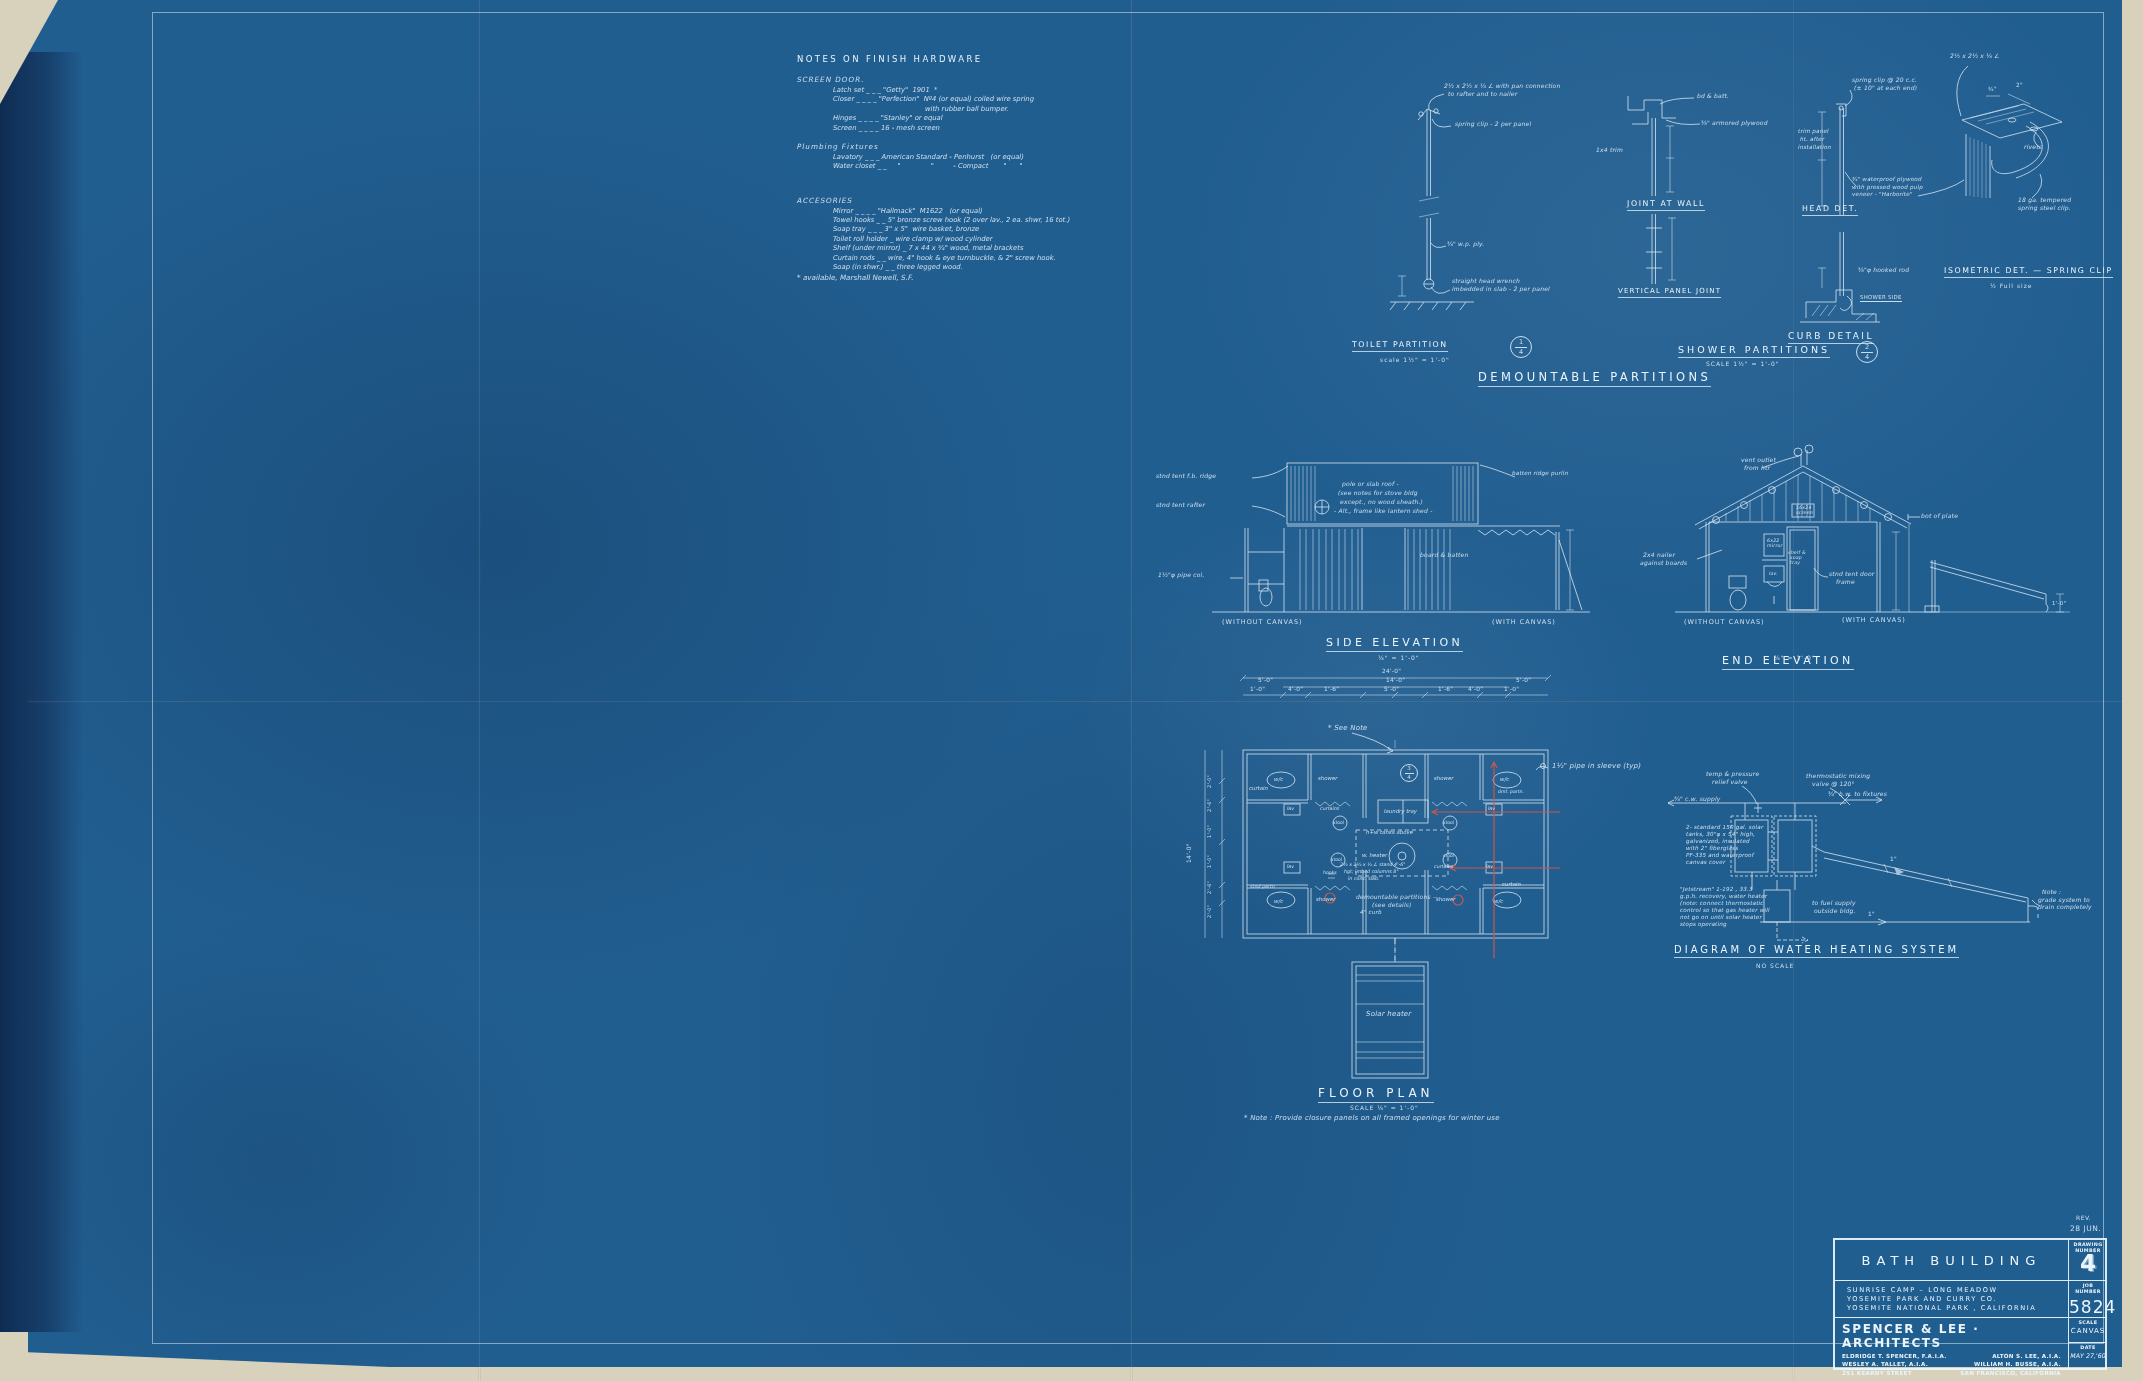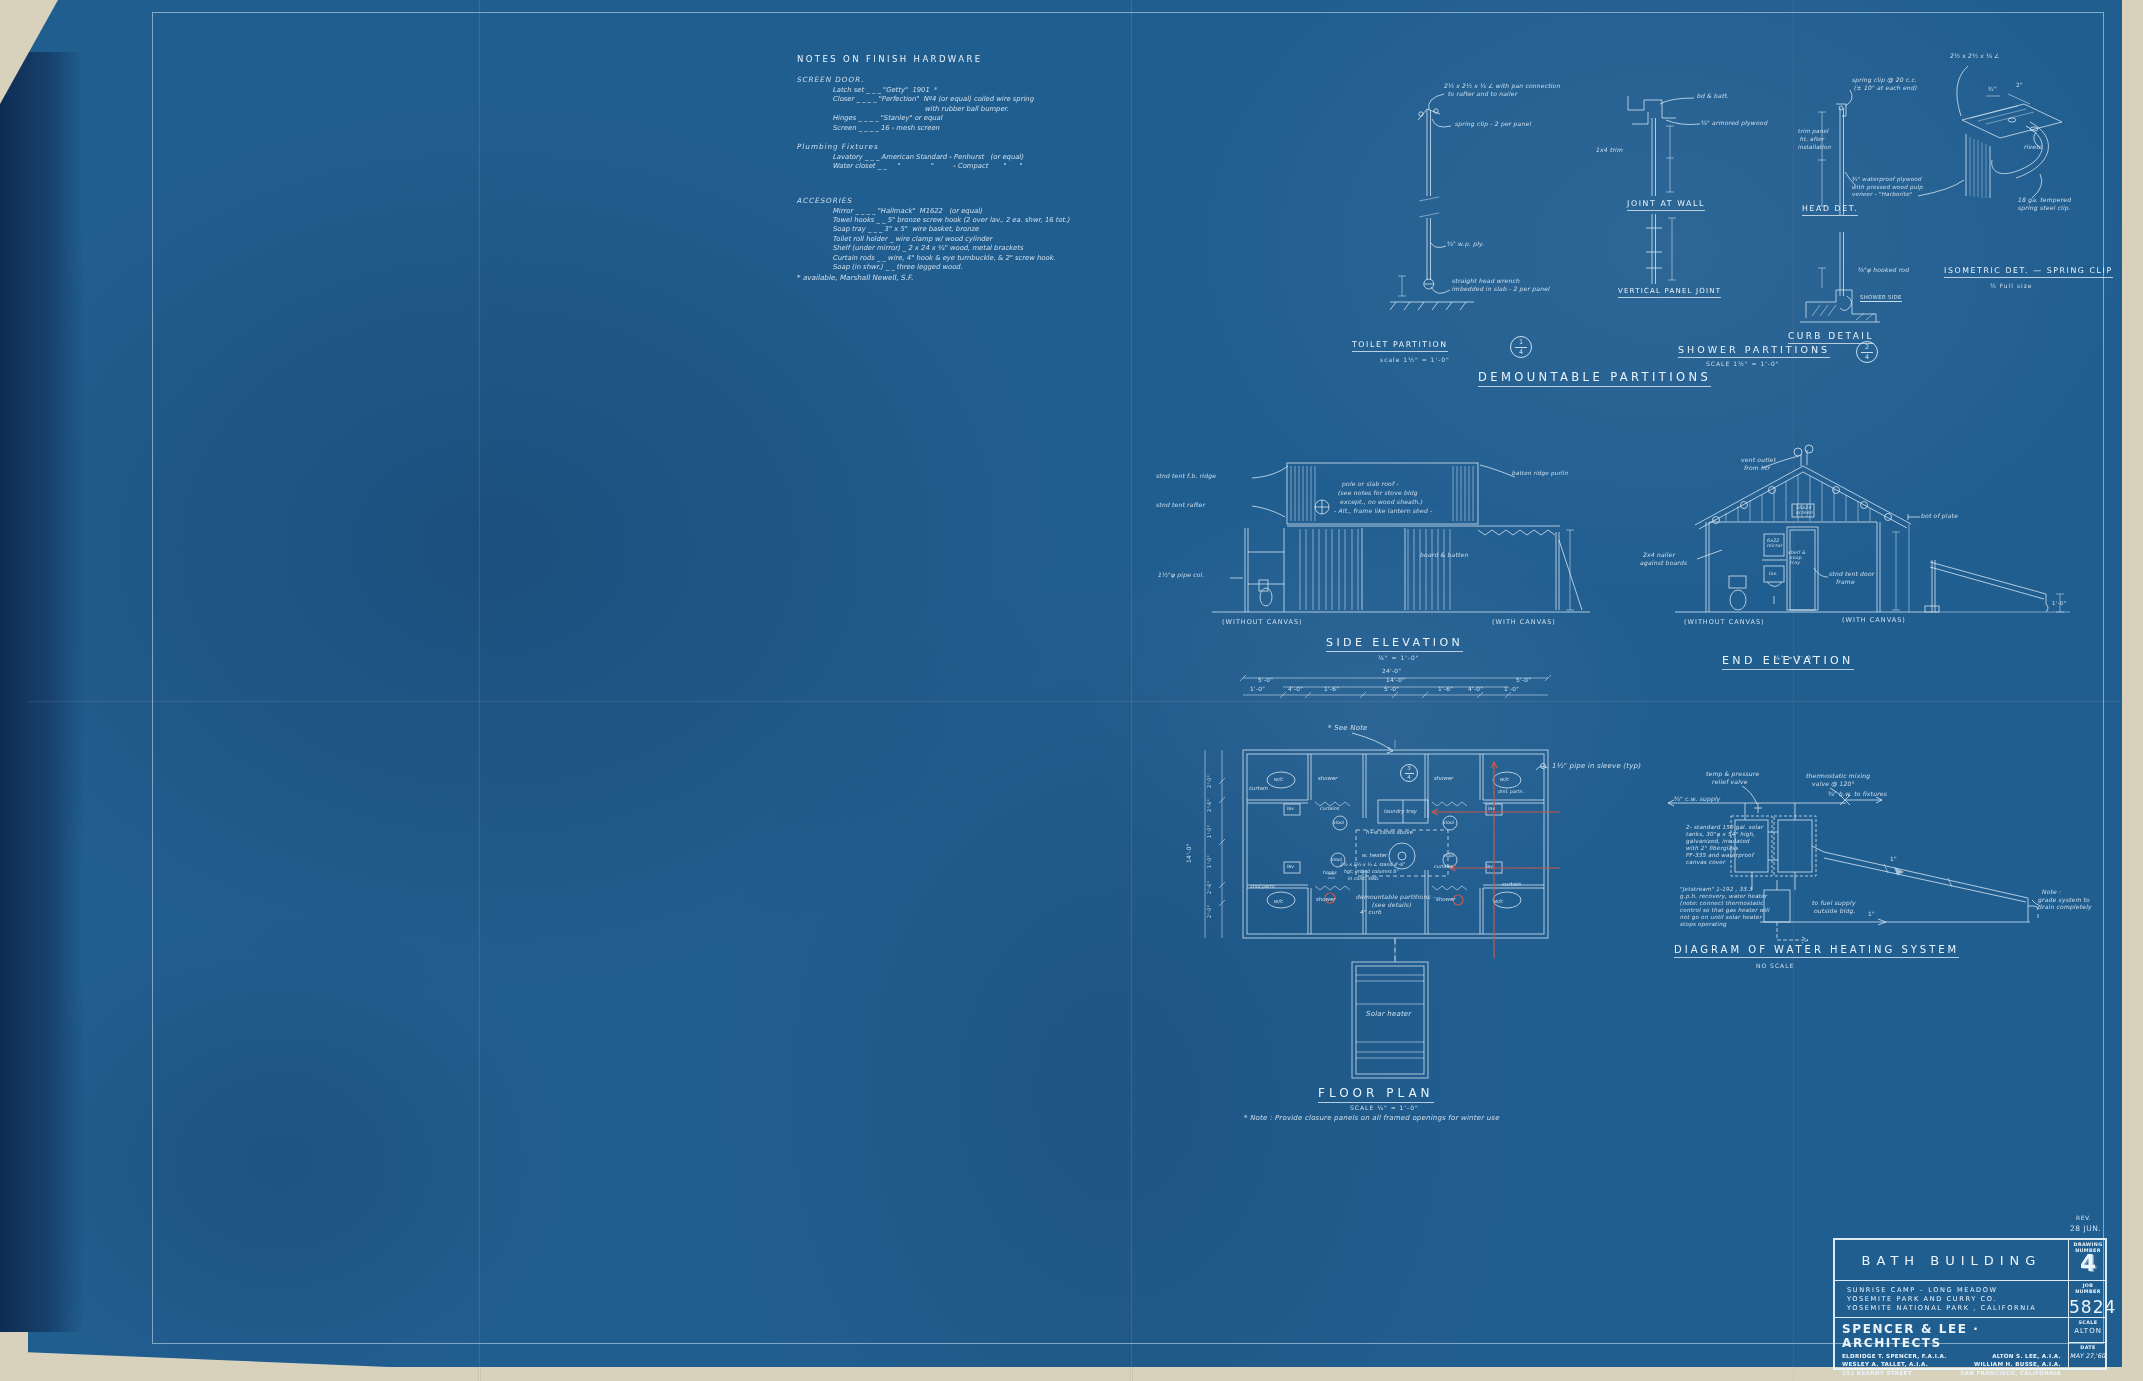--- a/index.html
+++ b/index.html
@@ -287,21 +287,21 @@
       <div class="nl">Hinges _ _ _ _ "Stanley" or equal</div>
       <div class="nl">Screen _ _ _ _ 16 - mesh screen</div>
       <div class="nh">Plumbing Fixtures</div>
       <div class="nl">Lavatory _ _ _ American Standard - Penhurst   (or equal)</div>
       <div class="nl">Water closet _ _     "              "         - Compact       "      "</div>
       <div class="nh" style="margin-top:24px">ACCESORIES</div>
       <div class="nl">Mirror _ _ _ _ "Hallmack"  M1622   (or equal)</div>
       <div class="nl">Towel hooks _ _ 5" bronze screw hook (2 over lav., 2 ea. shwr, 16 tot.)</div>
       <div class="nl">Soap tray _ _ _ 3" x 5"  wire basket, bronze</div>
       <div class="nl">Toilet roll holder _ wire clamp w/ wood cylinder</div>
-      <div class="nl">Shelf (under mirror) _ 2 x 24 x ¾" wood, metal brackets</div>
+      <div class="nl">Shelf (under mirror) _ 7 x 44 x ¾" wood, metal brackets</div>
       <div class="nl">Curtain rods _ _ wire, 4" hook &amp; eye turnbuckle, &amp; 2" screw hook.</div>
       <div class="nl">Soap (in shwr.) _ _ three legged wood.</div>
       <div class="nf">* available, Marshall Newell, S.F.</div>
     </div>
 
     <div class="lbl f6" style="left:1444px;top:82px">2½ x 2½ x ¼ ∠ with pan connection</div>
     <div class="lbl f6" style="left:1448px;top:90px">to rafter and to nailer</div>
     <div class="lbl f6" style="left:1455px;top:120px">spring clip - 2 per panel</div>
     <div class="lbl f6" style="left:1447px;top:240px">¾" w.p. ply.</div>
     <div class="lbl f6" style="left:1452px;top:277px">straight head wrench</div>
@@ -507,21 +507,21 @@
           <span>NUMBER</span></div>
         <div class="num4">4</div>
       </div>
       <div class="rc" style="top:41px;height:37px">
         <div class="tiny"><span>JOB</span><br>
           <span>NUMBER</span></div>
         <div class="job">5824</div>
       </div>
       <div class="rc" style="top:78px;height:25px">
         <div class="tiny">SCALE</div>
-        <div class="val">ALTON</div>
+        <div class="val">CANVAS</div>
       </div>
       <div class="rc" style="top:103px;height:25px;border-bottom:none">
         <div class="tiny">DATE</div>
         <div class="date">MAY 27,'60</div>
       </div>
     </div>
   </div>
 </div>
 
 </body></html>

